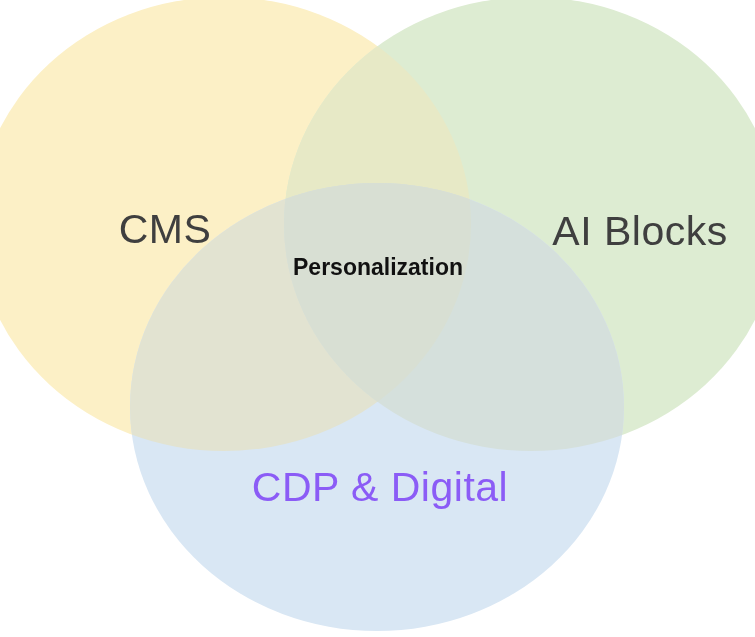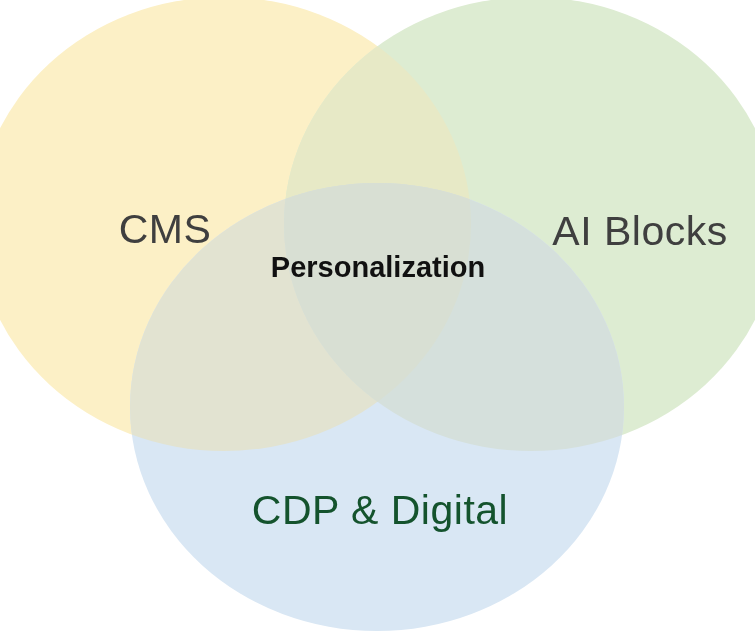--- a/index.html
+++ b/index.html
@@ -28,21 +28,21 @@
     font-weight: 300;
     color: #3f3f3f;
     letter-spacing: 0.5px;
     white-space: nowrap;
     text-align: center;
     line-height: 46px;
   }
   .center-label {
     position: absolute;
     transform: translate(-50%, -50%);
-    font-size: 29px;
+    font-size: 23px;
     font-weight: 700;
     color: #111111;
     text-align: center;
     line-height: 30px;
     white-space: nowrap;
   }
 </style>
 </head>
 <body>
 
@@ -78,21 +78,21 @@
       <g clip-path="url(#clip-ai)">
         <ellipse cx="377" cy="407" rx="247" ry="224" fill="#d8dfd3"></ellipse>
       </g>
     </g>
   </svg>
 
   <div class="set-label" style="left: 165px; top: 229px; color: rgb(63, 63, 63);">CMS</div>
 
   <div class="set-label" style="left: 640px; top: 231px; color: rgb(63, 63, 63);">AI Blocks</div>
 
-  <div class="set-label" style="left: 380px; top: 510px; color: #14532d;">
+  <div class="set-label" style="left: 380px; top: 487px; color: #8b5cf6;">
     <div>CDP &amp; Digital</div>
   </div>
 
   <div class="center-label" style="left: 378px; top: 267px; color: rgb(17, 17, 17);">
     <div>Personalization</div>
   </div>
 
 </div>
 
 </body></html>

